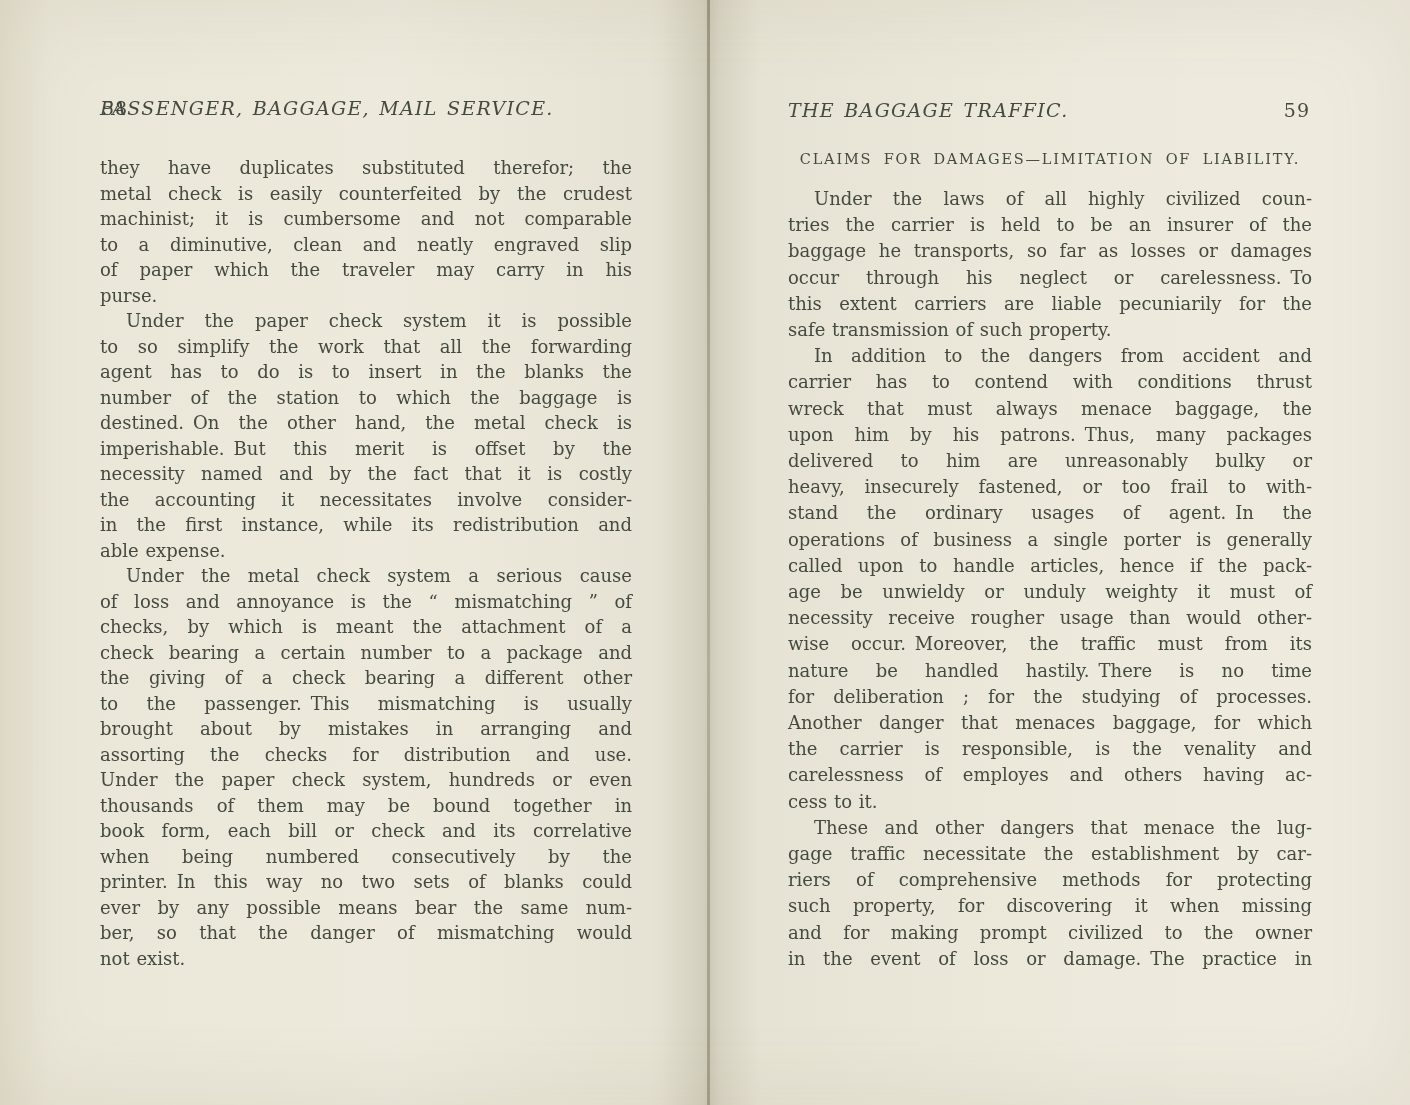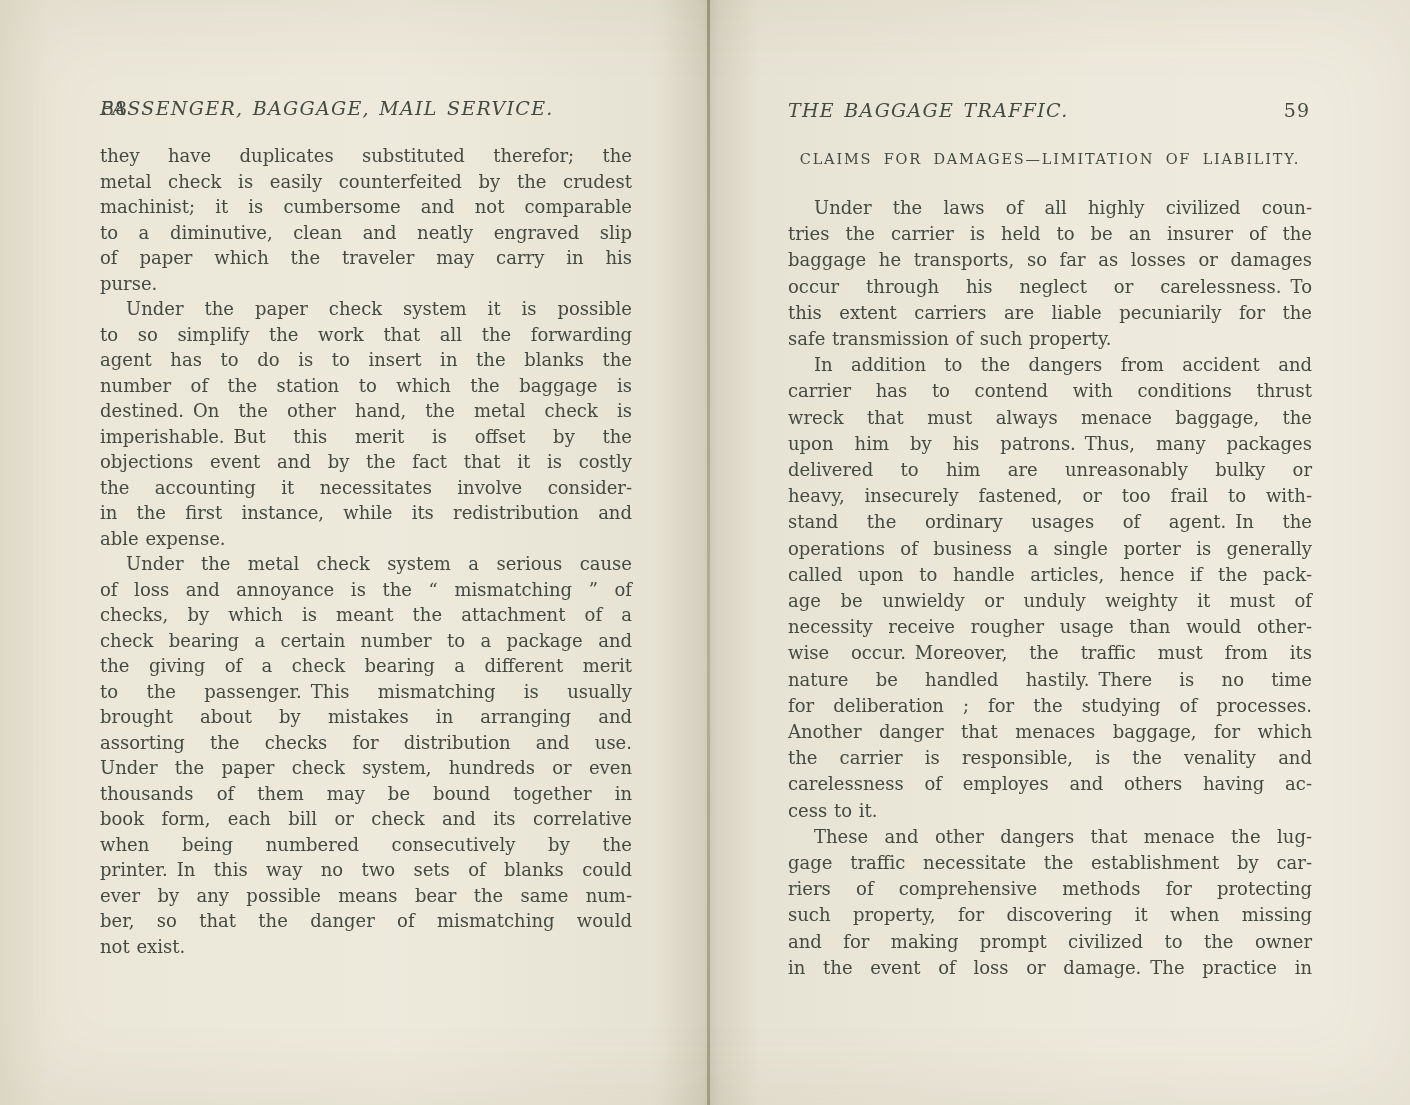--- a/index.html
+++ b/index.html
@@ -95,22 +95,22 @@
   .section-heading {
     margin-top: 26px;
     text-align: center;
     font-size: 14.5px;
     line-height: 20px;
     letter-spacing: 1.8px;
     word-spacing: 5px;
   }
 
   .body-text { font-size: 18px; }
-  .body-left  { margin-top: 22px; line-height: 25.5px; }
-  .body-right { margin-top: 26px; line-height: 26.2px; }
+  .body-left  { margin-top: 34px; line-height: 25.5px; }
+  .body-right { margin-top: 17px; line-height: 26.2px; }
 
   .paragraph { margin: 0; }
   .line {
     text-align: justify;
     text-align-last: justify;
     word-spacing: 1px;
   }
   .line-first { text-indent: 26px; }
   .line-endflush { text-align-last: left; }
 </style>
@@ -134,31 +134,31 @@
           <div class="line">of paper which the traveler may carry in his</div>
           <div class="line line-endflush">purse.</div>
         </div>
         <div class="paragraph">
           <div class="line line-first">Under the paper check system it is possible</div>
           <div class="line">to so simplify the work that all the forwarding</div>
           <div class="line">agent has to do is to insert in the blanks the</div>
           <div class="line">number of the station to which the baggage is</div>
           <div class="line">destined. On the other hand, the metal check is</div>
           <div class="line">imperishable. But this merit is offset by the</div>
-          <div class="line">objections event and by the fact that it is costly</div>
+          <div class="line">necessity named and by the fact that it is costly</div>
           <div class="line">the accounting it necessitates involve consider-</div>
           <div class="line">in the first instance, while its redistribution and</div>
           <div class="line line-endflush">able expense.</div>
         </div>
         <div class="paragraph">
           <div class="line line-first">Under the metal check system a serious cause</div>
           <div class="line">of loss and annoyance is the “ mismatching ” of</div>
           <div class="line">checks, by which is meant the attachment of a</div>
           <div class="line">check bearing a certain number to a package and</div>
-          <div class="line">the giving of a check bearing a different merit</div>
+          <div class="line">the giving of a check bearing a different other</div>
           <div class="line">to the passenger. This mismatching is usually</div>
           <div class="line">brought about by mistakes in arranging and</div>
           <div class="line">assorting the checks for distribution and use.</div>
           <div class="line">Under the paper check system, hundreds or even</div>
           <div class="line">thousands of them may be bound together in</div>
           <div class="line">book form, each bill or check and its correlative</div>
           <div class="line">when being numbered consecutively by the</div>
           <div class="line">printer. In this way no two sets of blanks could</div>
           <div class="line">ever by any possible means bear the same num-</div>
           <div class="line">ber, so that the danger of mismatching would</div>

